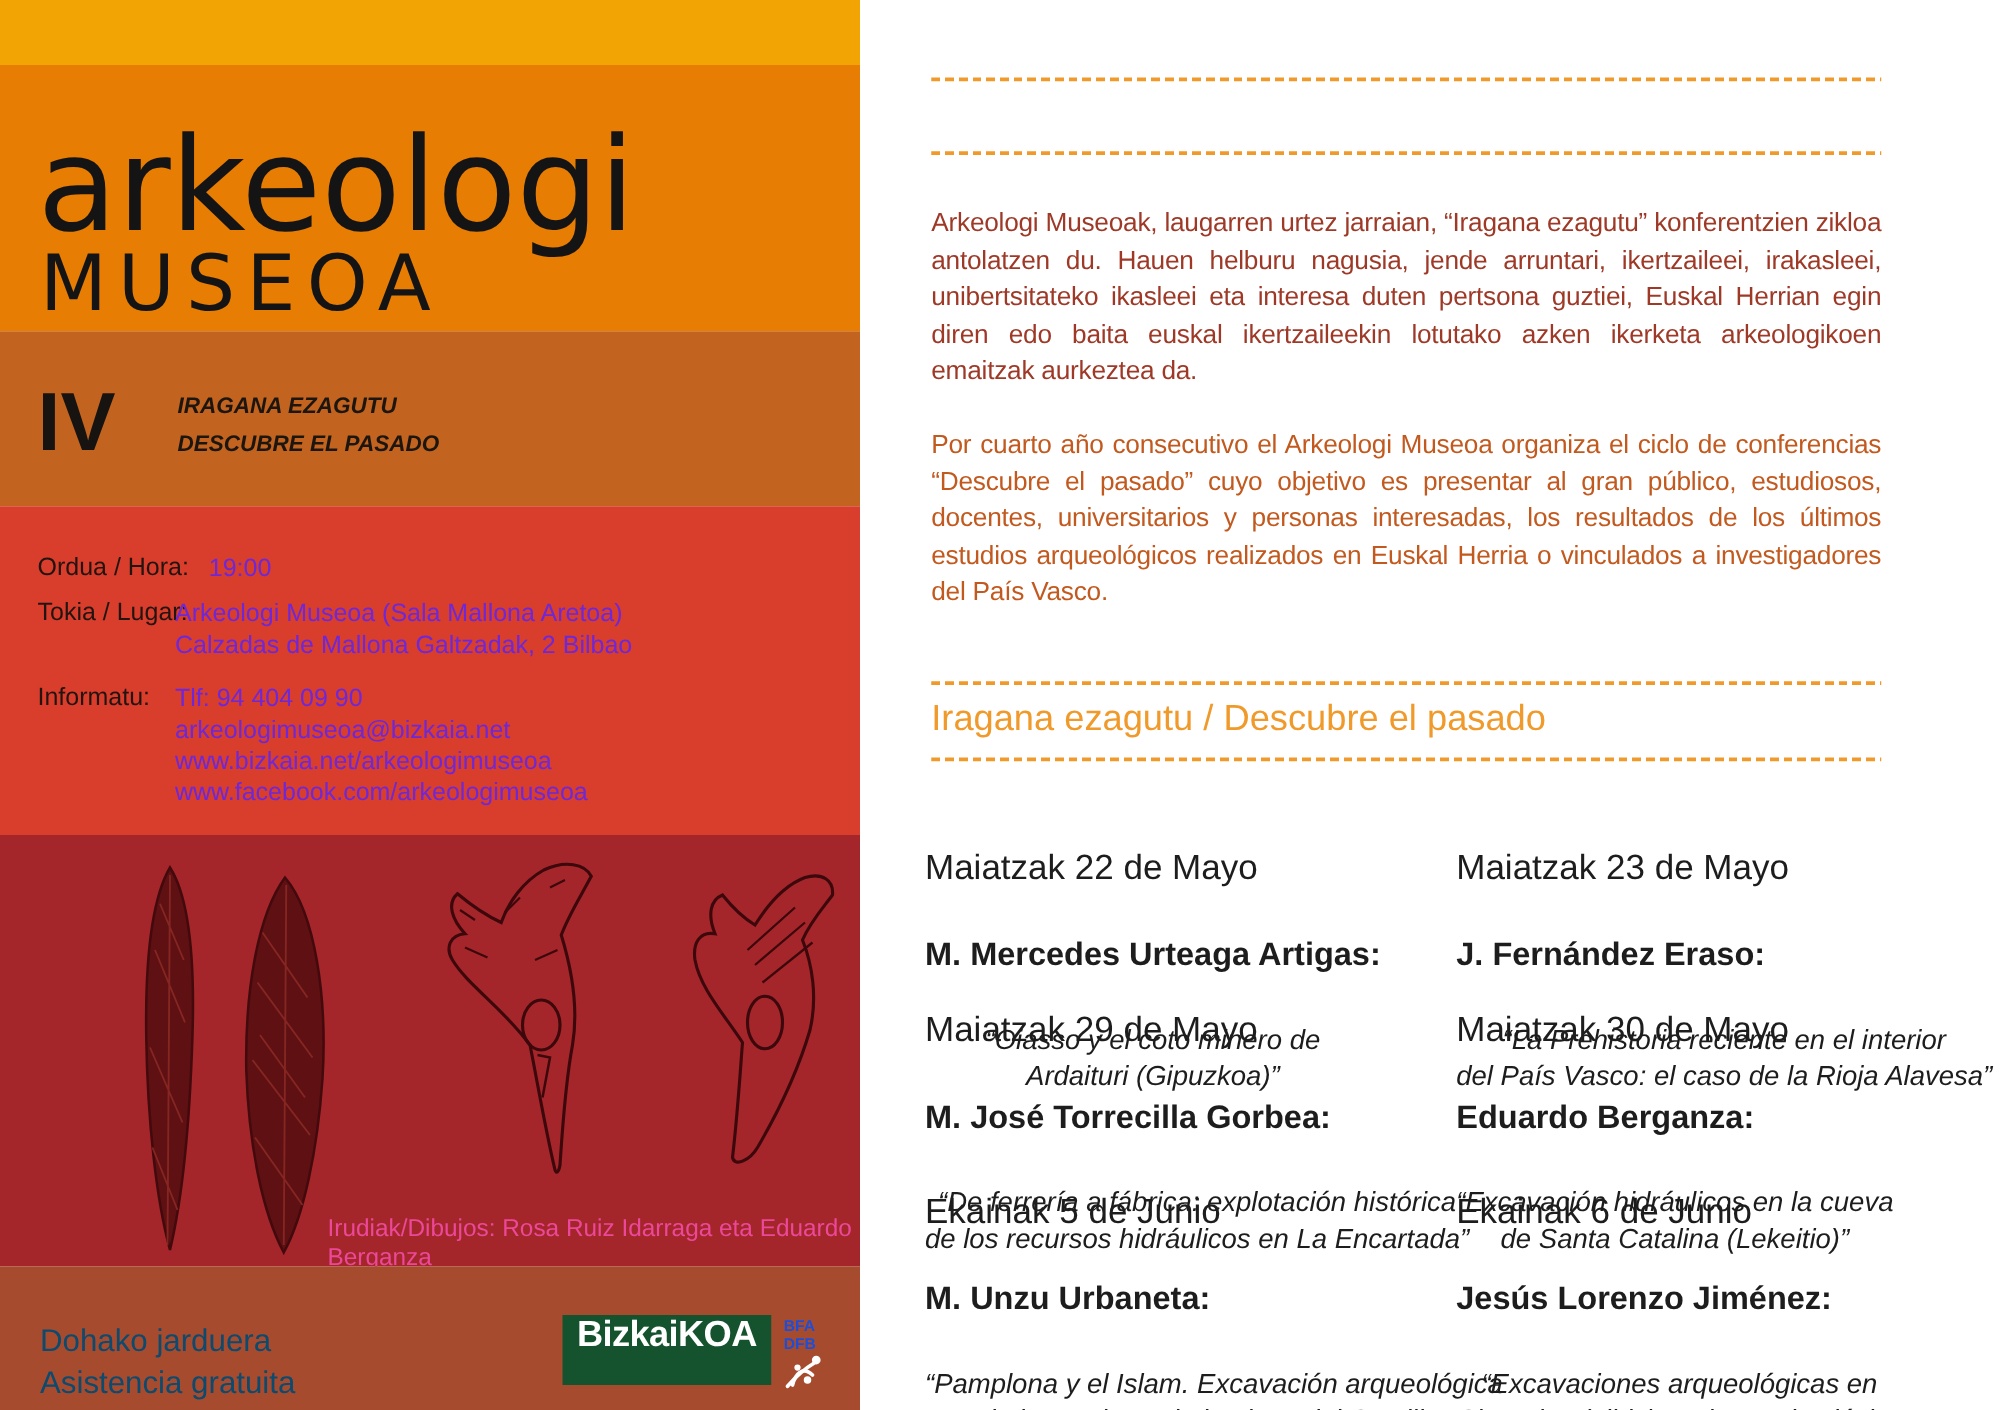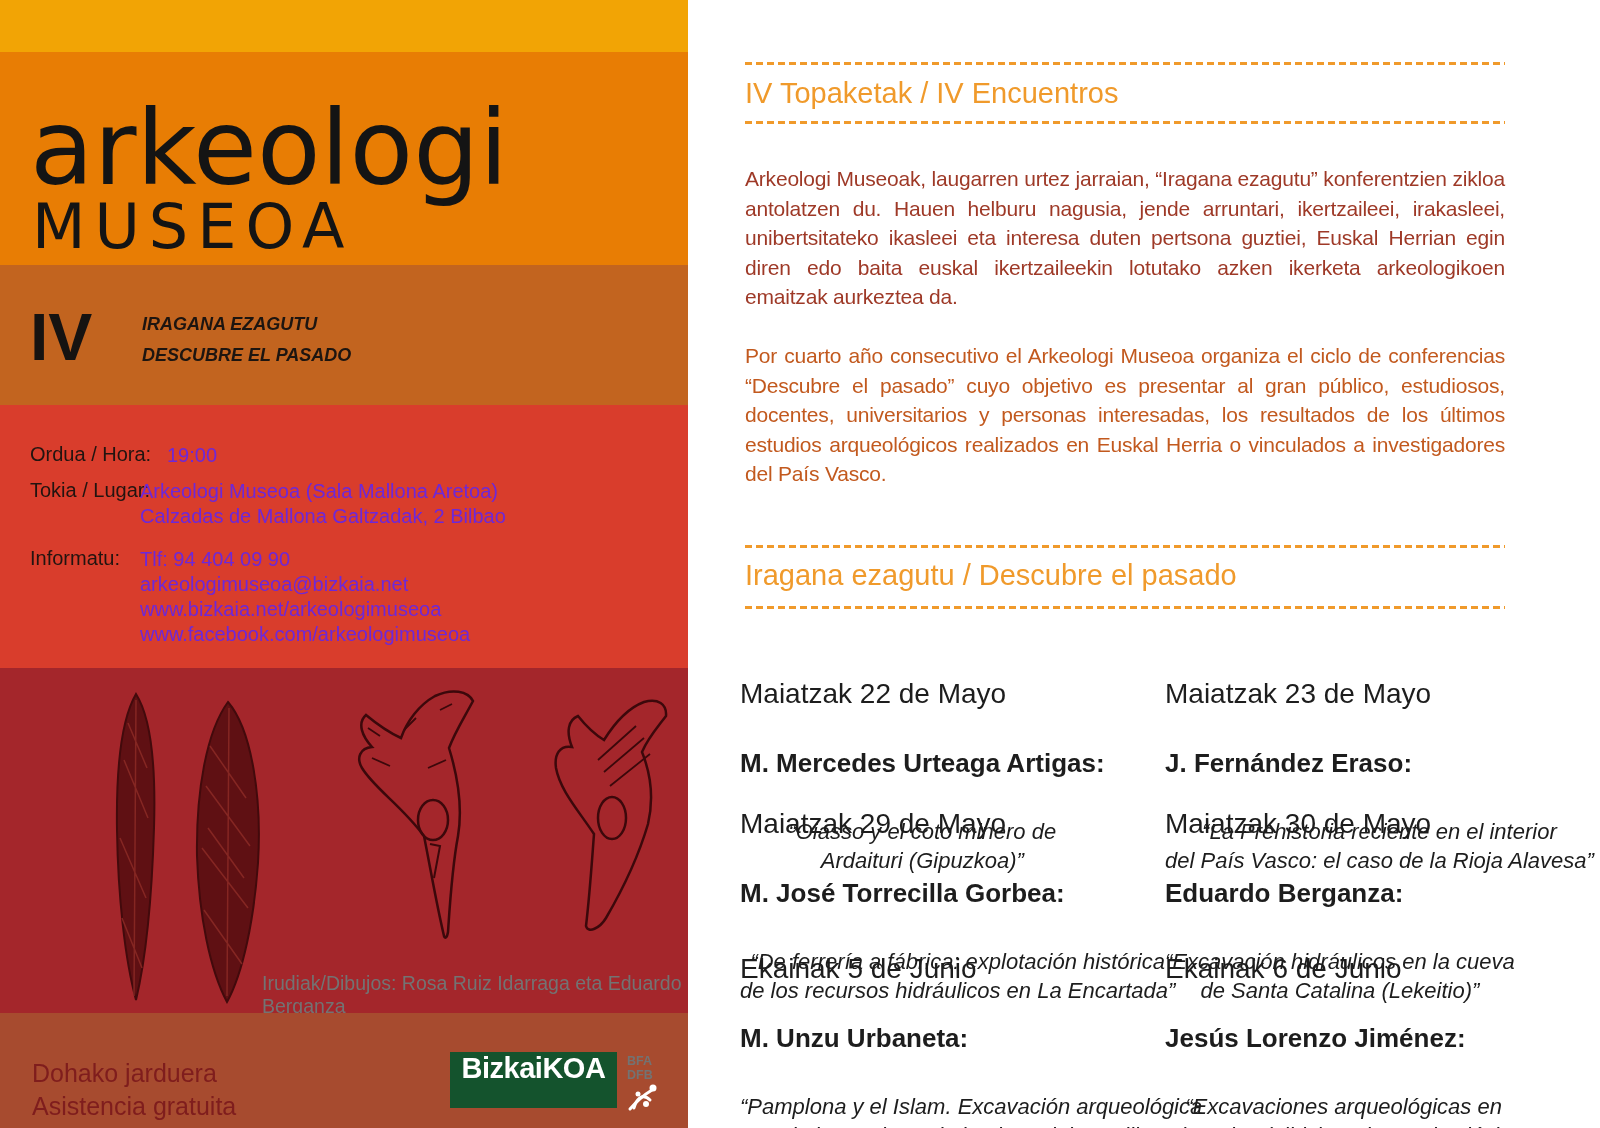--- a/index.html
+++ b/index.html
@@ -27,26 +27,26 @@
   .info-label{position:absolute;left:30px;font-size:20px;color:#221410;}
   .info-value{position:absolute;left:140px;font-size:20px;color:#6d28d9;white-space:pre-line;line-height:25px;}
   #info-row1-label{top:443px;}
   #info-row1-value{top:443px;left:167px;}
   #info-row2-label{top:479px;}
   #info-row2-value{top:479px;}
   #info-row3-label{top:547px;}
   #info-row3-value{top:547px;}
   
   #artifact-svg{position:absolute;left:0;top:668px;}
-  #art-caption{left:262px;top:972px;font-size:19.5px;color:#737373;}
+  #art-caption{left:262px;top:972px;font-size:19.5px;color:#ec4899;}
   
-  #footer-text{left:32px;top:1057px;font-size:25px;line-height:33px;color:#7f1d1d;white-space:pre-line;}
+  #footer-text{left:32px;top:1057px;font-size:25px;line-height:33px;color:#0c4a6e;white-space:pre-line;}
   #sponsor-box{left:450px;top:1052px;width:167px;height:56px;background:#14532d;display:flex;justify-content:center;}
   #sponsor-box span{color:#ffffff;font-weight:bold;font-size:29px;letter-spacing:-0.5px;}
-  #bfa-dfb{left:627px;top:1055px;font-size:12.5px;line-height:13.5px;font-weight:bold;color:#737373;white-space:pre-line;}
+  #bfa-dfb{left:627px;top:1055px;font-size:12.5px;line-height:13.5px;font-weight:bold;color:#1d4ed8;white-space:pre-line;}
   #bfa-emblem{position:absolute;left:626px;top:1080px;}
   
   #right-col{position:absolute;left:688px;top:0;width:912px;height:1128px;background:#ffffff;}
   .dash-line{position:absolute;left:57px;width:760px;height:3px;
     background:repeating-linear-gradient(90deg,#F09A2B 0 7px,transparent 7px 11px);}
   #dash-a{top:62px;} #dash-b{top:121px;} #dash-c{top:545px;} #dash-d{top:606px;}
   .orange-heading{position:absolute;left:57px;font-size:29px;line-height:34px;color:#F09A2B;}
   #heading-1{top:76px;}
   #heading-2{top:558px;}
   .para{position:absolute;left:57px;width:760px;text-align:justify;font-size:21px;line-height:29.5px;letter-spacing:-0.2px;}
@@ -133,21 +133,20 @@
       <g fill="#ffffff">
         <circle cx="27" cy="8" r="3.5"></circle>
         <circle cx="20" cy="24" r="3"></circle>
         <circle cx="12" cy="14" r="2.5"></circle>
       </g>
     </svg>
   </div>
 
   <div id="right-col">
     <div id="dash-a" class="dash-line"></div>
-    <div id="heading-1" class="orange-heading">IV Topaketak / IV Encuentros</div>
     <div id="dash-b" class="dash-line"></div>
 
     <div id="para-eu" class="para">Arkeologi Museoak, laugarren urtez jarraian, “Iragana ezagutu” konferentzien zikloa antolatzen du. Hauen helburu nagusia, jende arruntari, ikertzaileei, irakasleei, unibertsitateko ikasleei eta interesa duten pertsona guztiei, Euskal Herrian egin diren edo baita euskal ikertzaileekin lotutako azken ikerketa arkeologikoen emaitzak aurkeztea da.</div>
     <div id="para-es" class="para">Por cuarto año consecutivo el Arkeologi Museoa organiza el ciclo de conferencias “Descubre el pasado” cuyo objetivo es presentar al gran público, estudiosos, docentes, universitarios y personas interesadas, los resultados de los últimos estudios arqueológicos realizados en Euskal Herria o vinculados a investigadores del País Vasco.</div>
 
     <div id="dash-c" class="dash-line"></div>
     <div id="heading-2" class="orange-heading">Iragana ezagutu / Descubre el pasado</div>
     <div id="dash-d" class="dash-line"></div>
 
     <div id="talk-1" class="talk">

